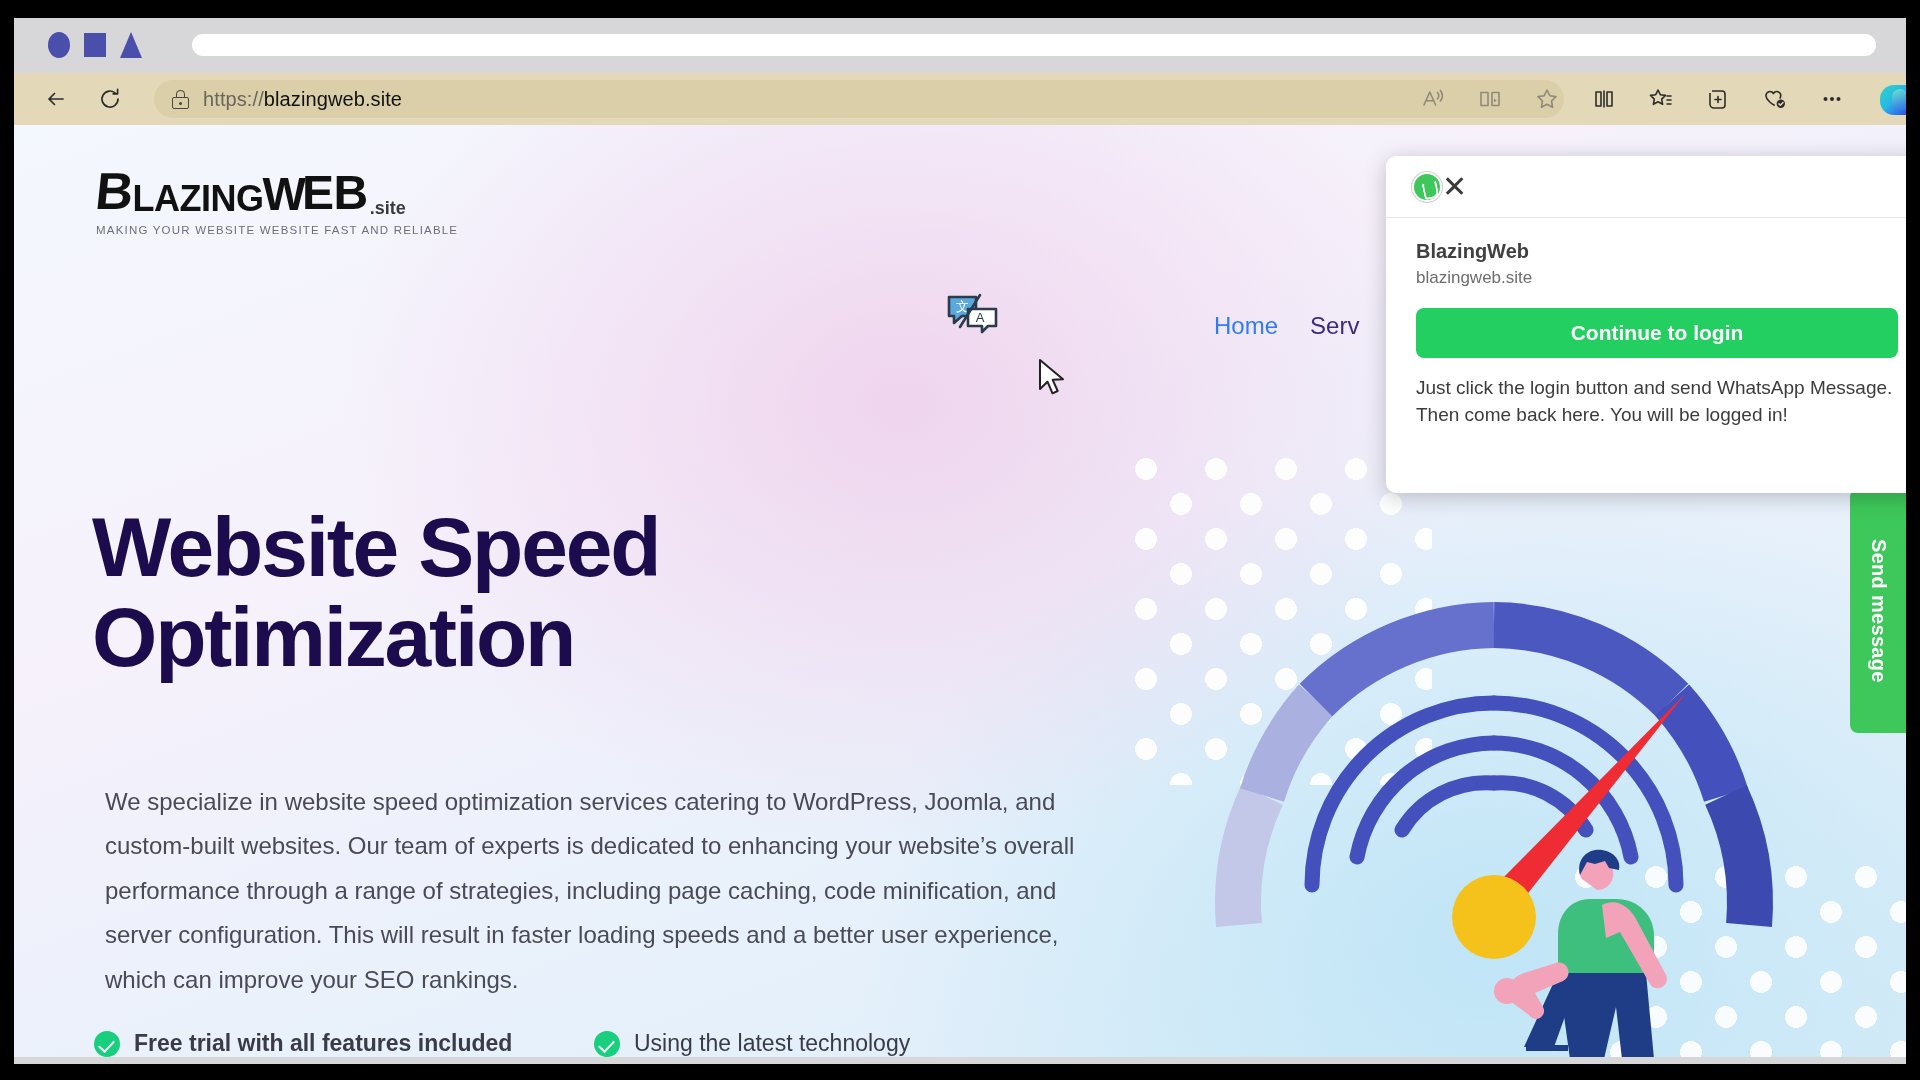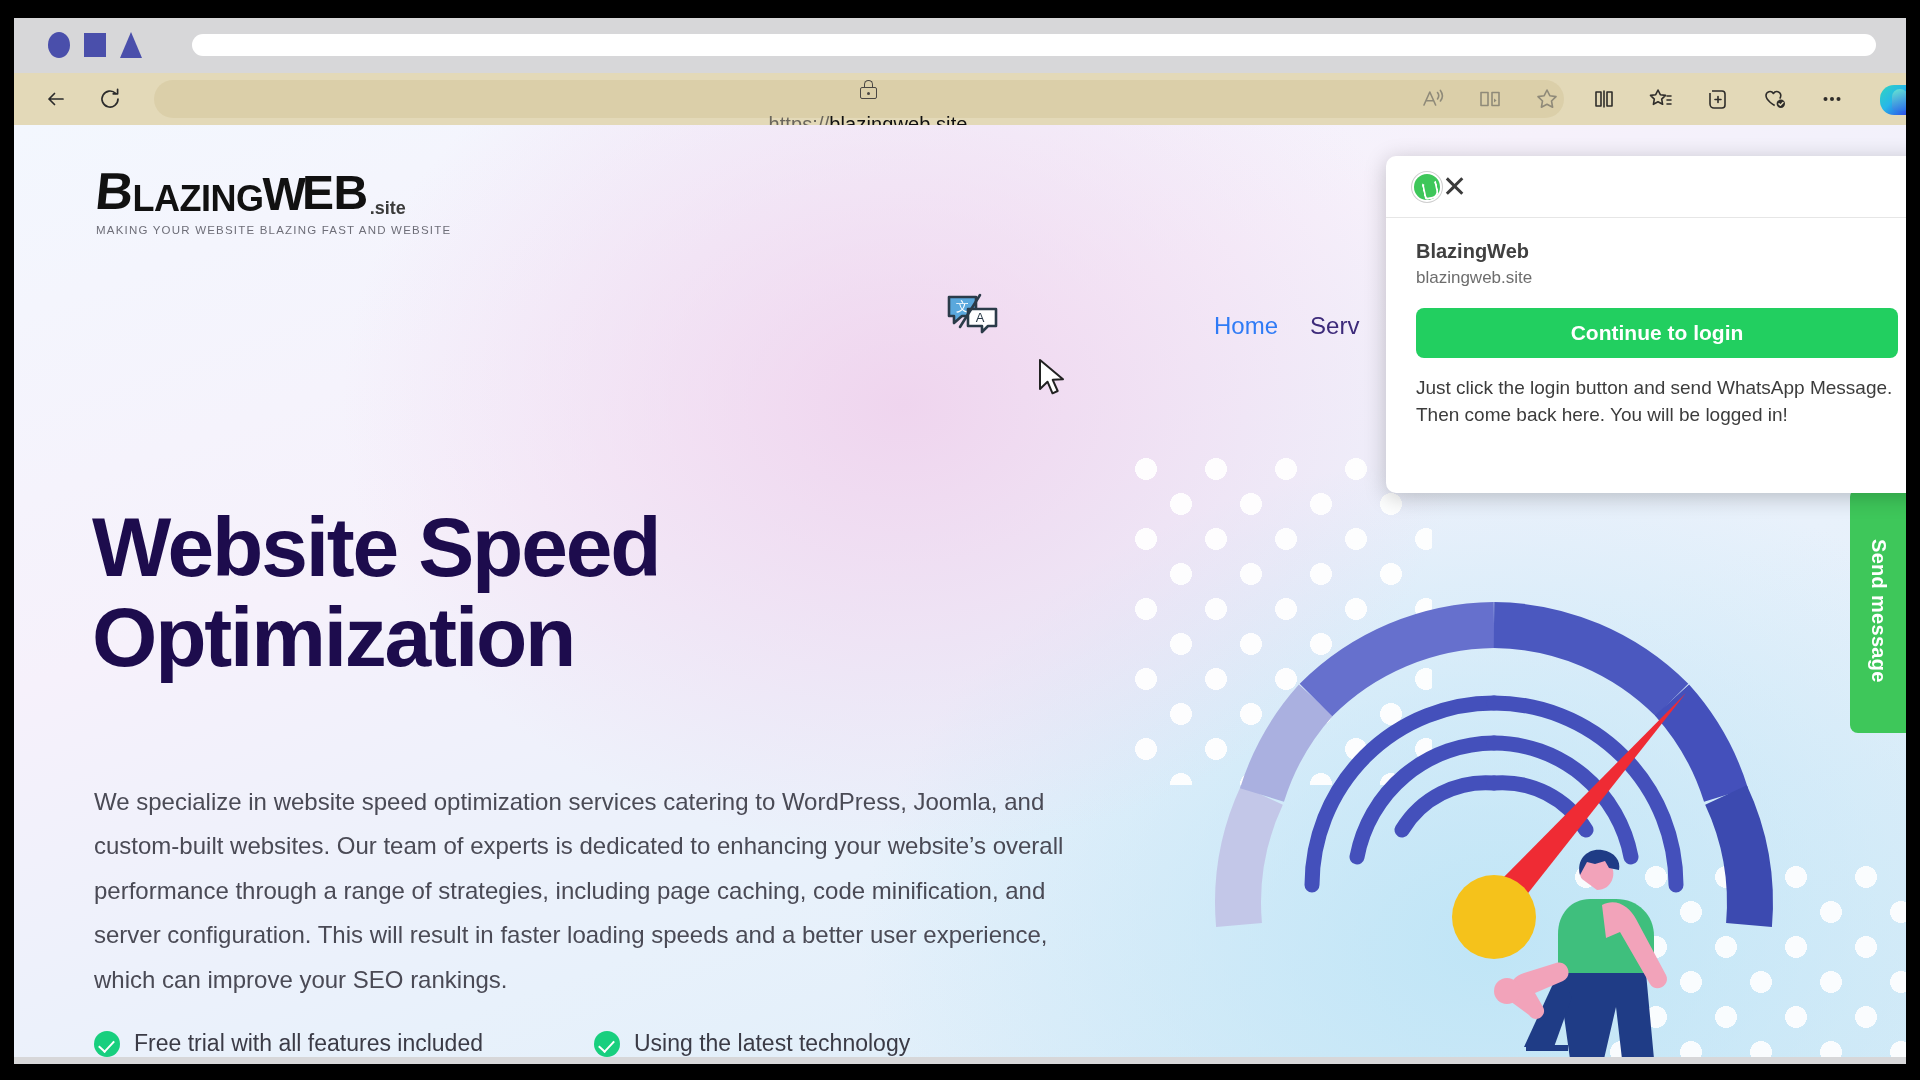--- a/index.html
+++ b/index.html
@@ -38,21 +38,21 @@
     position:absolute; top:8px; width:36px; height:36px;
     display:flex; align-items:center; justify-content:center;
     color:#2b2b2b;
   }
   .tb-back { left:24px; }
   .tb-reload { left:78px; }
 
   .omnibox {
     position:absolute; left:140px; top:7px; width:1410px; height:38px;
     background:#dbcfa9; border-radius:19px;
-    display:flex; align-items:center; padding-left:18px; gap:14px;flex-direction:column;
+    display:flex; align-items:center; padding-left:18px; gap:14px;
   }
   .lock-ico { width:17px; height:19px; position:relative; flex:0 0 auto; }
   .lock-ico .body { position:absolute; left:0; bottom:0; width:17px; height:12px; border:1.6px solid #4a4743; border-radius:2px; }
   .lock-ico .shk { position:absolute; left:4px; top:0; width:9px; height:8px; border:1.6px solid #4a4743; border-bottom:none; border-radius:5px 5px 0 0; }
   .lock-ico .dot { position:absolute; left:7px; bottom:4px; width:3px; height:3px; background:#4a4743; border-radius:50%; }
   .url { font-size:20px; color:#111; letter-spacing:.1px; white-space:nowrap; }
   .url .scheme { color:#6a665c; }
 
   .tb-right { position:absolute; top:7px; left:1390px; display:flex; align-items:center; }
   .tb-ico {
@@ -103,30 +103,30 @@
   .nav .home { color:#2f7bf6; }
   .nav .serv { color:#3d2a7a; }
 
   
   .hero-h1 {
     position:absolute; left:78px; top:378px; width:900px;
     font-size:84px; line-height:1.07; font-weight:700; color:#1d0c4d;
     letter-spacing:-2.2px;
   }
   .hero-p {
-    position:absolute; left:80px; top:655px; width:990px;
+    position:absolute; left:91px; top:655px; width:990px;
     font-size:24px; line-height:1.85; color:#4a4a55;
   }
   .feat-grid { position:absolute; left:80px; top:905px; width:960px; }
   .feat-row { display:flex; margin-bottom:29px; }
   .feat {
     display:flex; align-items:center; gap:14px;
     font-size:23px; color:#3b3b46;
   }
-  .feat:first-child { width:500px; }
+  .feat:first-child { width:500px;font-weight:bold; }
   .check {
     width:26px; height:26px; border-radius:50%; background:#18cf7e;
     flex:0 0 auto; position:relative;
   }
   .check::after {
     content:""; position:absolute; left:8px; top:6px; width:7px; height:13px;
     border:solid #fff; border-width:0 2.6px 2.6px 0; transform:rotate(43deg);
   }
 
   
@@ -292,21 +292,21 @@
     <div class="viewport">
 
       <div class="logo-wrap">
         <div class="logo-main">
           <span class="logo-b">B</span>
           <span class="logo-lazing">LAZING</span>
           <span class="logo-w">W</span>
           <span class="logo-eb">EB</span>
           <span class="logo-site">.site</span>
         </div>
-        <div class="logo-tag">MAKING YOUR WEBSITE BLAZING FAST AND WEBSITE</div>
+        <div class="logo-tag">MAKING YOUR WEBSITE WEBSITE FAST AND RELIABLE</div>
       </div>
 
       <div class="translate-ico">
         <svg width="54" height="44" viewBox="0 0 54 44">
           <path d="M3 4h27v19H16l-8 7v-7H3z" fill="#5aa8dd" stroke="#2b3b49" stroke-width="2.6" stroke-linejoin="round"></path>
           <text x="16.5" y="18" font-size="13" fill="#fff" text-anchor="middle" font-family="Liberation Sans, sans-serif">文</text>
           <path d="M22 16h28v17h-8l-6 6v-6h-14z" fill="#ffffff" stroke="#2b3b49" stroke-width="2.6" stroke-linejoin="round"></path>
           <text x="34" y="29" font-size="13" fill="#2b3b49" text-anchor="middle" font-family="Liberation Sans, sans-serif">A</text>
           <path d="M34 2L14 34" stroke="#2b3b49" stroke-width="2.6" stroke-linecap="round"></path>
         </svg>

